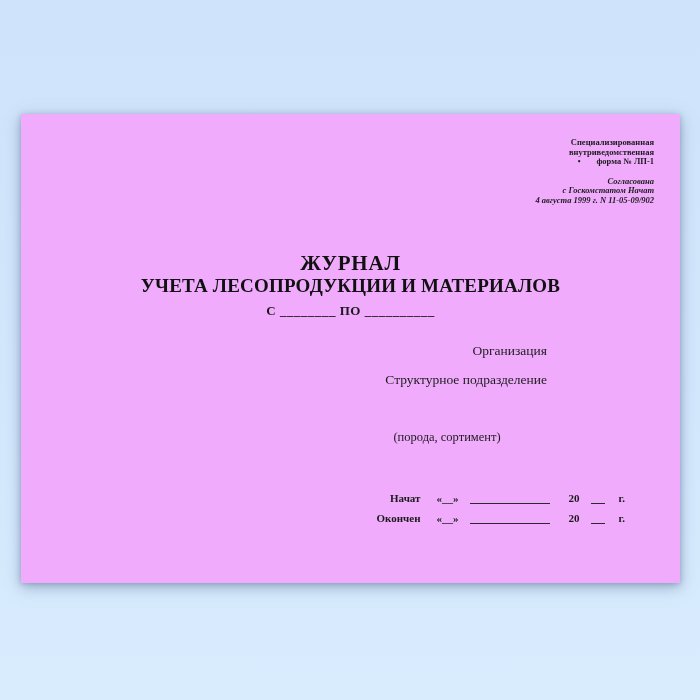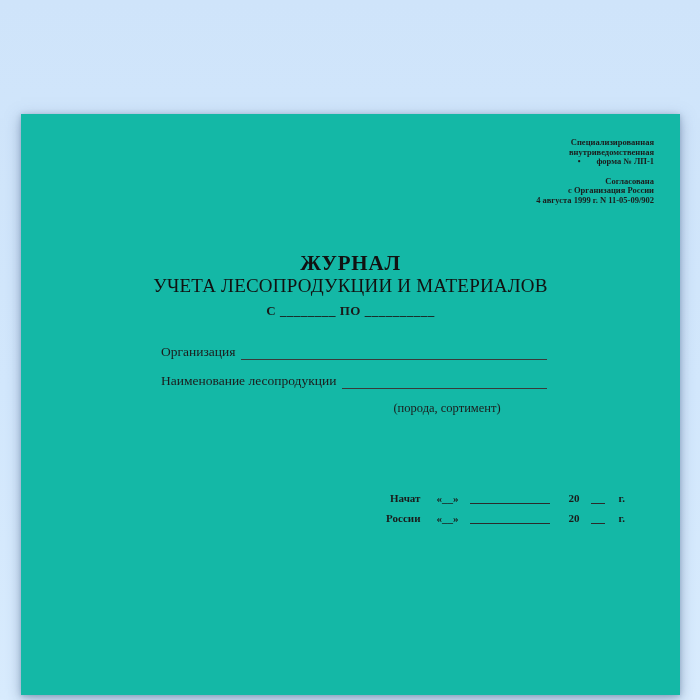--- a/index.html
+++ b/index.html
@@ -7,37 +7,37 @@
   }
   body {
     width: 700px; height: 700px;
     overflow: hidden;
     background: linear-gradient(180deg, #cfe4fa 0%, #d3e8fd 55%, #d9ecfe 100%);
     font-family: "Liberation Serif", serif;
   }
   .paper {
     position: absolute;
     left: 21px; top: 114px;
-    width: 659px; height: 581px;
-    background: #14b8a6;
+    width: 659px; height: 469px;
+    background: #f0abfc;
     box-shadow: 0 4px 14px rgba(88, 112, 148, 0.50),
                 0 1px 5px rgba(88, 112, 148, 0.38);
   }
   
   .stamp {
     position: absolute;
     top: 24px; right: 26px;
     text-align: right;
     font-size: 8.5px;
     line-height: 9.5px;
     font-weight: bold;
     color: #1c1c1c;
   }
   .stamp-group { margin-bottom: 10px; }
-  .stamp-group:last-child { margin-bottom: 0; }
+  .stamp-group:last-child { margin-bottom: 0; font-style: italic; }
   .bullet-line {
     display: flex;
     justify-content: flex-end;
     align-items: center;
     gap: 16px;
   }
   .bullet-line .bullet { font-size: 8px; }
   
   .title {
     position: absolute;
@@ -47,21 +47,21 @@
     color: #111111;
   }
   .title-line1 {
     font-size: 21px;
     font-weight: bold;
     letter-spacing: 0.8px;
     line-height: 22px;
   }
   .title-line2 {
     font-size: 19px;
-    font-weight: normal;
+    font-weight: bold;
     letter-spacing: 0.2px;
     line-height: 21px;
     margin-top: 1px;
   }
   .title-range {
     font-size: 13px;
     font-weight: bold;
     margin-top: 7px;
     letter-spacing: 0.5px;
     color: #1a1a1a;
@@ -72,20 +72,21 @@
     left: 140px; top: 229px;
     width: 386px;
     font-size: 13.5px;
     color: #1c1c1c;
   }
   .field-row {
     display: flex;
     align-items: flex-end;
     height: 17px;
     margin-bottom: 12px;
+    flex-direction: column;
   }
   .field-row .flabel { white-space: nowrap; }
   .field-row .blank {
     flex: 1;
     border-bottom: 1px solid #3a3a3a;
     margin-left: 6px;
     height: 100%;
   }
   .field-hint {
     margin-left: 186px;
@@ -131,54 +132,57 @@
       <div class="stamp-group">
         <div>Специализированная</div>
         <div>внутриведомственная</div>
         <div class="bullet-line">
           <span class="bullet">•</span>
           <span>форма № ЛП-1</span>
         </div>
       </div>
       <div class="stamp-group">
         <div>Согласована</div>
-        <div>с Организация России</div>
+        <div>с Госкомстатом Начат</div>
         <div>4 августа 1999 г. N 11-05-09/902</div>
       </div>
     </div>
 
     <div class="title">
       <div class="title-line1">ЖУРНАЛ</div>
       <div class="title-line2">УЧЕТА ЛЕСОПРОДУКЦИИ И МАТЕРИАЛОВ</div>
       <div class="title-range">С ________ ПО __________</div>
     </div>
 
     <div class="fields">
       <div class="field-row">
         <span class="flabel">Организация</span>
         <span class="blank"></span>
       </div>
       <div class="field-row">
-        <span class="flabel">Наименование лесопродукции</span>
+        <span class="flabel">Структурное подразделение</span>
+        <span class="blank"></span>
+      </div>
+      <div class="field-row">
         <span class="blank"></span>
       </div>
       <div class="field-hint">(порода, сортимент)</div>
     </div>
 
     <div class="start-end">
       <div class="se-row">
         <span class="se-label">Начат</span>
         <span class="se-quote">«__»</span>
         <span class="se-line"></span>
         <span class="se-year">20</span>
         <span class="se-line short"></span>
         <span class="se-suffix">г.</span>
       </div>
       <div class="se-row">
-        <span class="se-label">России</span>
+        <span class="se-label">Окончен</span>
         <span class="se-quote">«__»</span>
         <span class="se-line"></span>
         <span class="se-year">20</span>
         <span class="se-line short"></span>
         <span class="se-suffix">г.</span>
       </div>
     </div>
 
   </div>
 </div>

